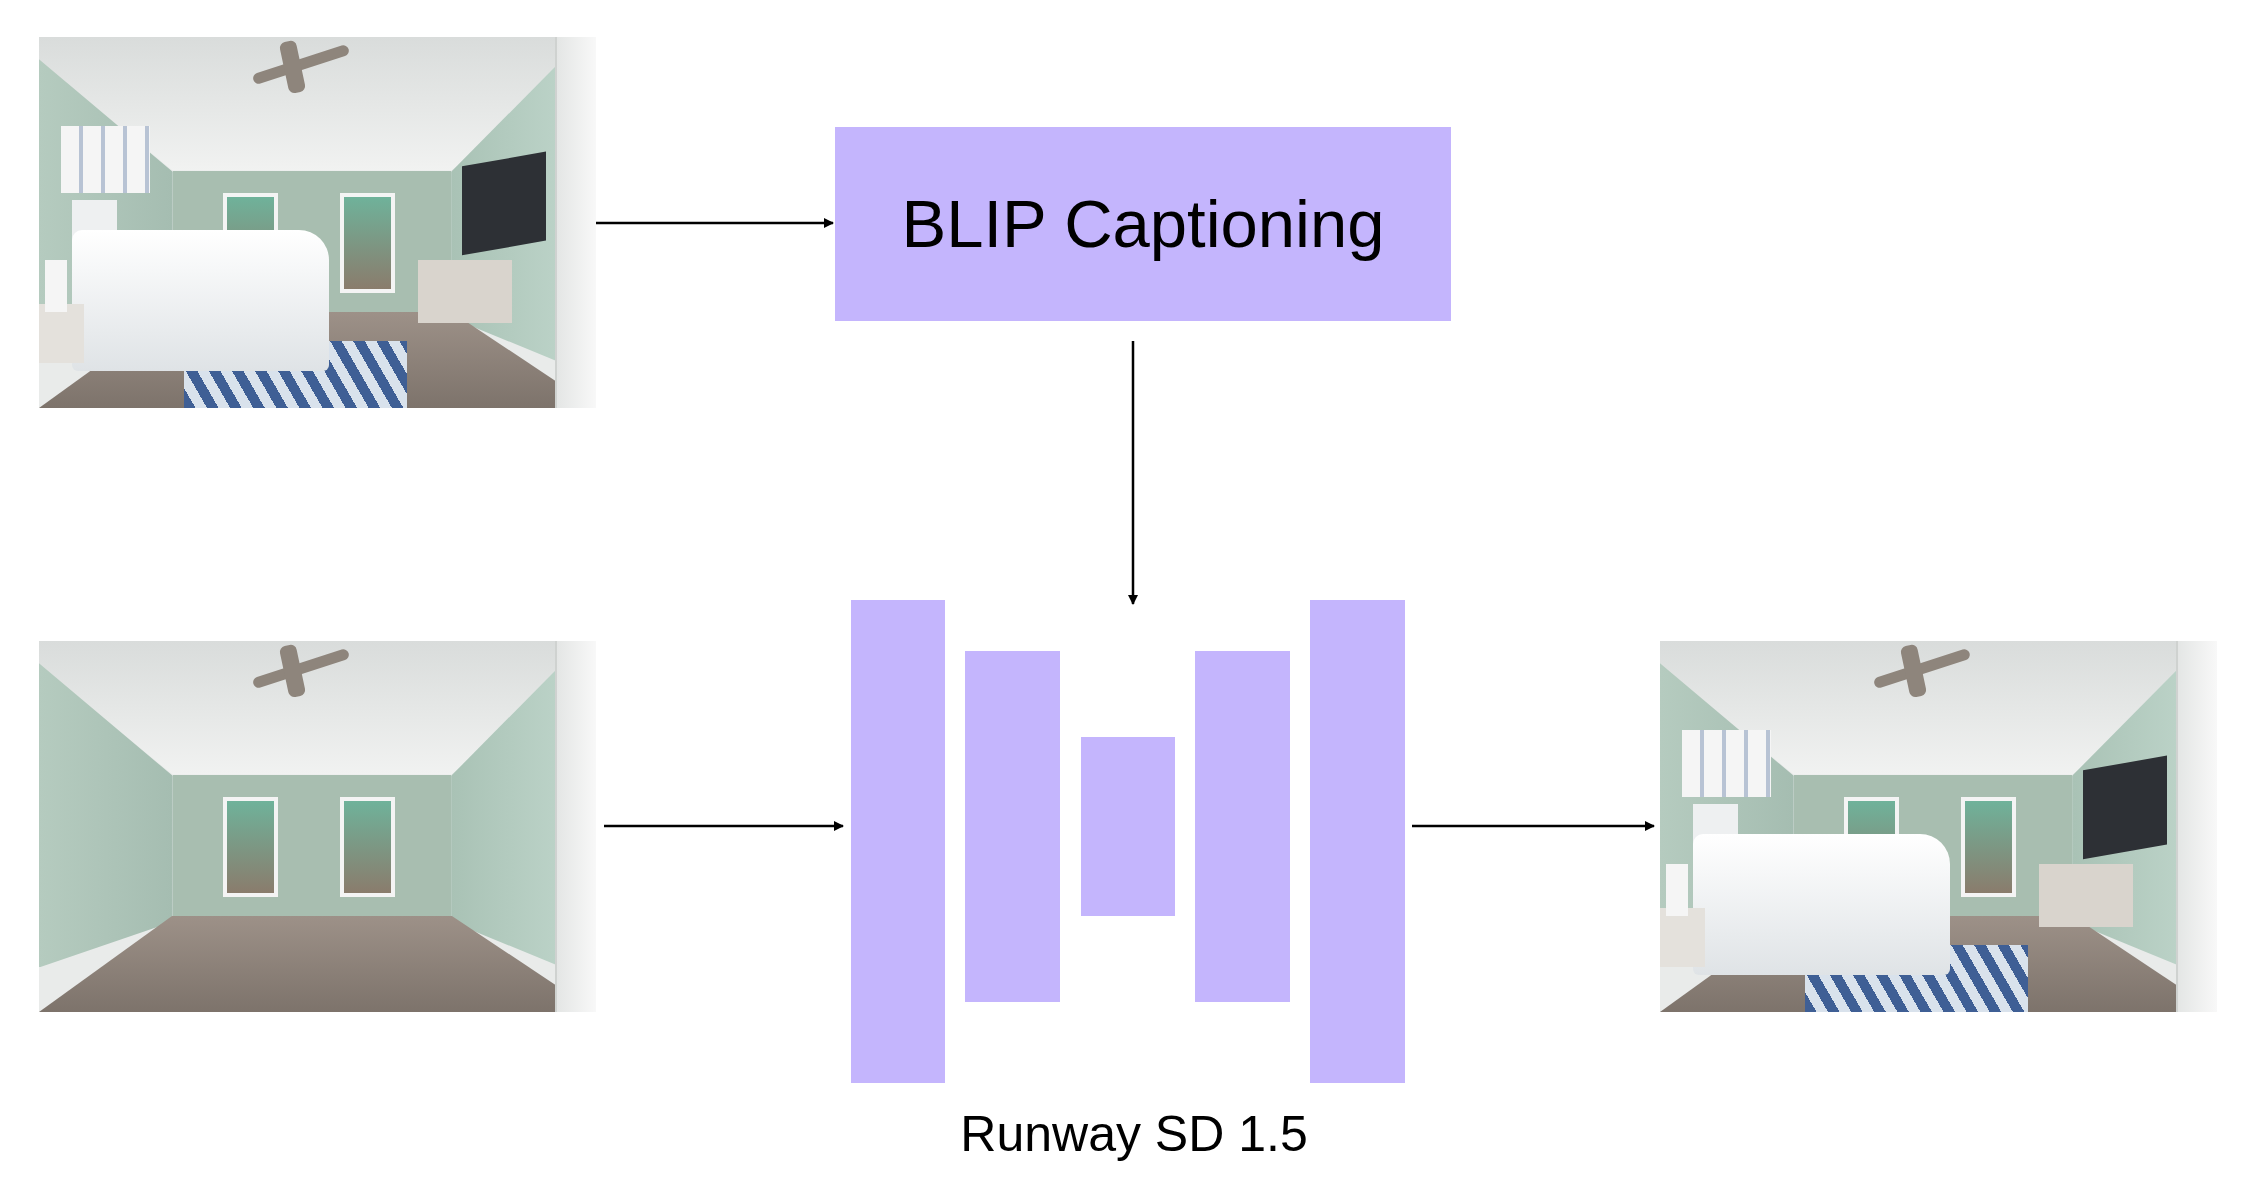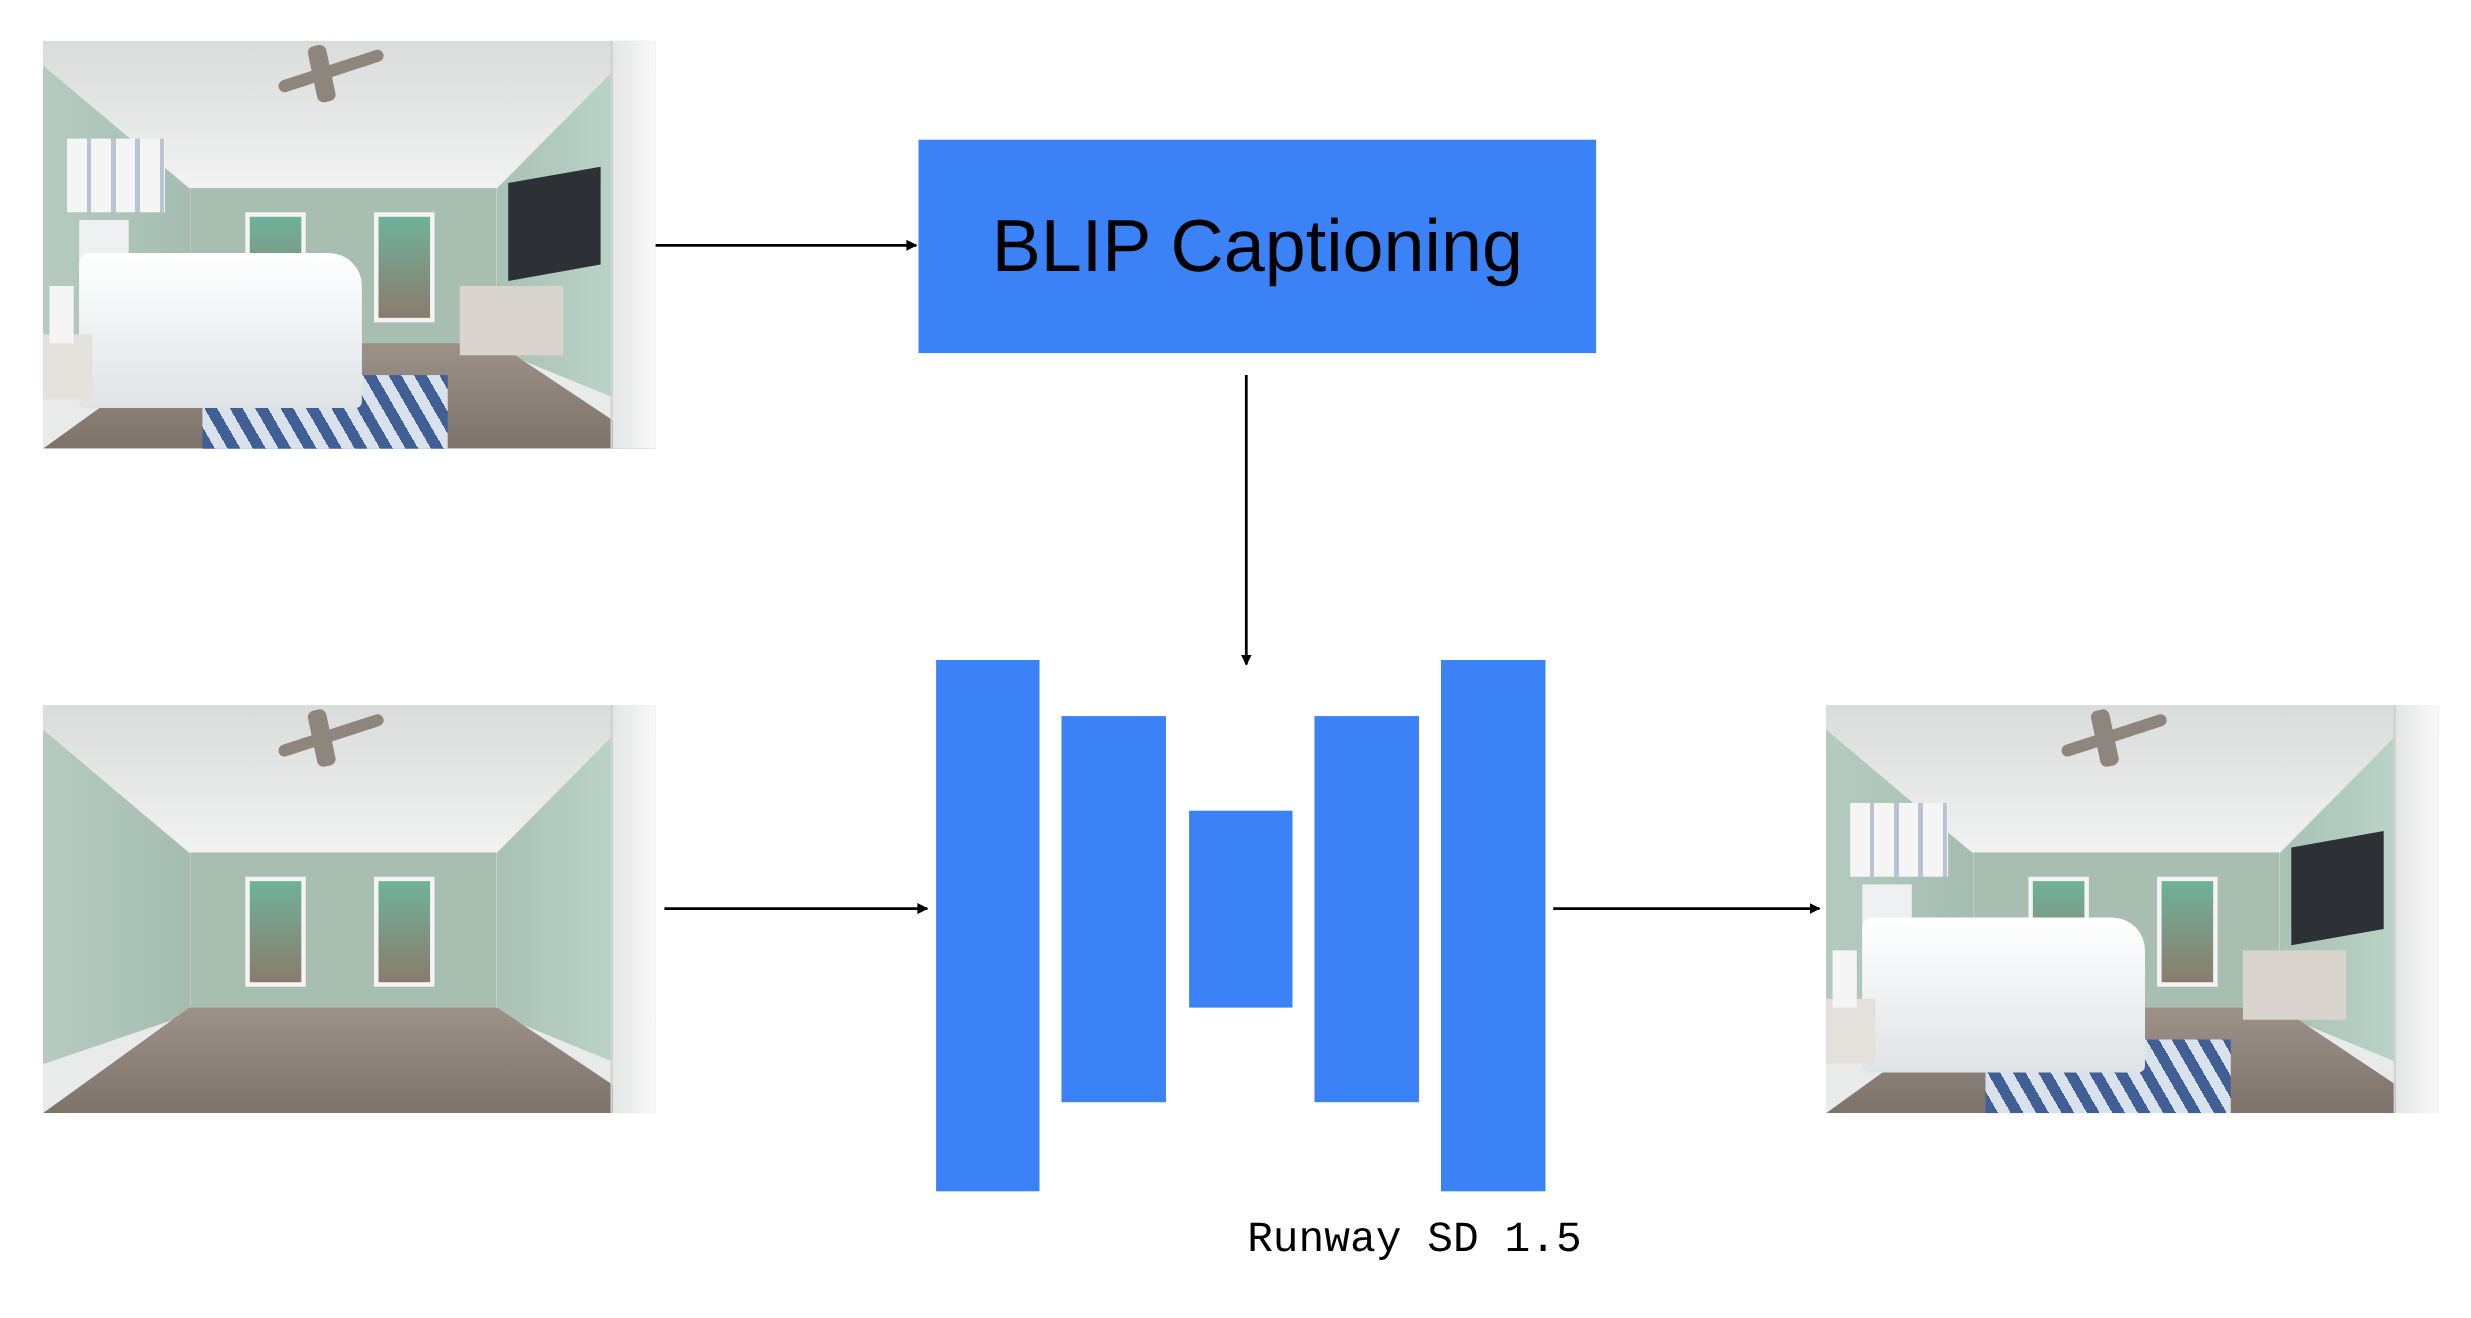--- a/index.html
+++ b/index.html
@@ -1,21 +1,21 @@
 <!DOCTYPE html>
 <html><head>
 <meta charset="utf-8">
 <style>
   html, body { margin:0; padding:0; background:#ffffff; }
   body { width:2246px; height:1198px; position:relative; overflow:hidden; font-family:"Liberation Sans", sans-serif; }
   .abs { position:absolute; }
-  .block { background:#3b82f6; position:absolute; }
+  .block { background:#c4b5fd; position:absolute; }
   .blip-box { left:835px; top:127px; width:616px; height:194px; display:flex; flex-direction:column; align-items:center; justify-content:center; }
   .blip-line { font-size:67px; color:#000; line-height:82px; font-family:"Liberation Sans", sans-serif; }
-  .label { left:830px; top:1105px; width:608px; text-align:right; font-size:39px; color:#000;font-family:Liberation Mono, monospace; }
+  .label { left:830px; top:1105px; width:608px; text-align:center; font-size:50px; color:#000; }
 
   
   .room { position:absolute; width:557px; height:371px; overflow:hidden; background:#e9ebea; }
   .room .ceiling { position:absolute; left:0; top:0; width:100%; height:36%; background:linear-gradient(#d9dcdb,#f1f2f1); clip-path:polygon(0 0,100% 0,100% 20%,74% 100%,24% 100%,0 18%); }
   .room .backwall { position:absolute; left:24%; top:36%; width:50%; height:40%; background:#a8beb0; }
   .room .leftwall { position:absolute; left:0; top:6%; width:24%; height:82%; background:linear-gradient(90deg,#b5cbbf,#a5bdb1); clip-path:polygon(0 0,100% 37%,100% 85%,0 100%); }
   .room .rightwall { position:absolute; left:74%; top:6%; width:20%; height:82%; background:linear-gradient(90deg,#a9c2b5,#bcd3c8); clip-path:polygon(0 37%,100% 0,100% 100%,0 85%); }
   .room .floor { position:absolute; left:0; top:74%; width:100%; height:26%; background:linear-gradient(#9d9188,#7d736b); clip-path:polygon(24% 0,74% 0,100% 100%,0 100%); }
   .room .door { position:absolute; right:0; top:0; width:7%; height:100%; background:linear-gradient(90deg,#e4e6e5,#f8f8f8); border-left:2px solid #cfd2d0; }
   .room .window { position:absolute; top:42%; width:10%; height:27%; background:linear-gradient(#6fb29a,#8a7c6c); border:4px solid #f4f4f4; box-sizing:border-box; }

